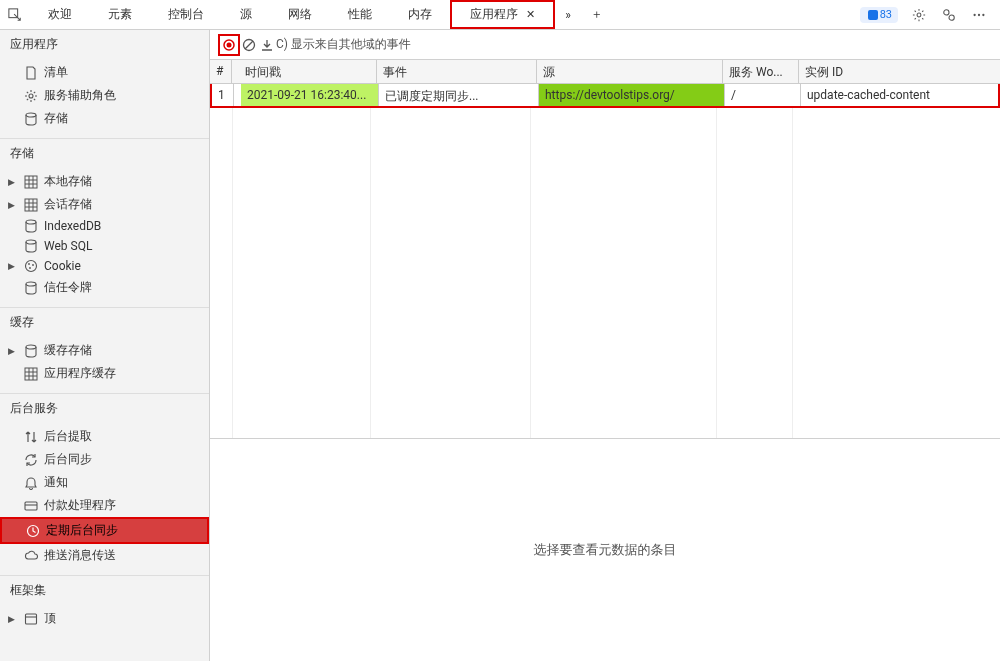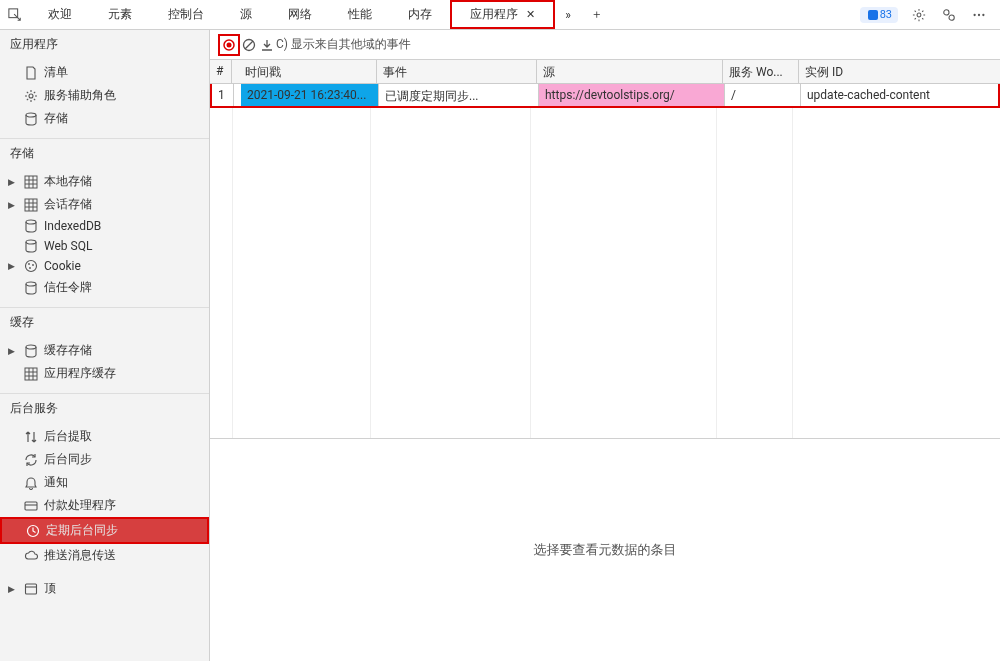--- a/index.html
+++ b/index.html
@@ -93,21 +93,21 @@
     cursor: pointer;
   }
   .sidebar-item .expand {
     width: 10px;
     margin-left: -14px;
     font-size: 9px;
     color: #555;
   }
   .sidebar-item.selected {
     background: #d63f3f;
-    color: #e5e5e5;
+    color: #000000;
     border: 2px solid #d00;
   }
   .si-icon {
     width: 14px; height: 14px;
     display:flex; align-items:center; justify-content:center;
     color: #555;
   }
   .sidebar-item.selected .si-icon { color: #fff; }
 
   
@@ -439,20 +439,21 @@
         <span class="expand"></span>
         <span class="si-icon">
             <svg viewBox="0 0 14 14">
               <path d="M4 10a3 3 0 0 1 .5-5.96A3.5 3.5 0 0 1 11 5a2.5 2.5 0 0 1 0 5H4z" fill="none" stroke="currentColor" stroke-width="1.1"></path>
             </svg>
           </span>
         <span>推送消息传送</span>
       </li>
     </ul>
 
+    <div class="sidebar-section-title">框架集</div>
     <ul class="sidebar-list">
       <li class="sidebar-item">
         <span class="expand">▶</span>
         <span class="si-icon">
             <svg viewBox="0 0 14 14">
               <rect x="1.5" y="2" width="11" height="10" rx="1" fill="none" stroke="currentColor" stroke-width="1.1"></rect>
               <path d="M1.5 5h11" stroke="currentColor" stroke-width="1.1"></path>
             </svg>
           </span>
         <span>顶</span>
@@ -487,23 +488,23 @@
       <div class="th col-idx">#</div>
       <div class="th col-ts">时间戳</div>
       <div class="th col-evt">事件</div>
       <div class="th col-src">源</div>
       <div class="th col-svc">服务 Wo...</div>
       <div class="th col-inst">实例 ID</div>
     </div>
 
     <div class="table-row-wrap">
       <div class="th col-idx" style="background:#fff">1</div>
-      <div class="th col-ts" style="background:#0ea5e9">2021-09-21 16:23:40...</div>
+      <div class="th col-ts" style="background:#bef264">2021-09-21 16:23:40...</div>
       <div class="th col-evt" style="background:#fff">已调度定期同步...</div>
-      <div class="th col-src" style="background:#f9a8d4">https://devtoolstips.org/</div>
+      <div class="th col-src" style="background:#84cc16">https://devtoolstips.org/</div>
       <div class="th col-svc" style="background:#fff">/</div>
       <div class="th col-inst" style="background:#fff">update-cached-content</div>
     </div>
 
     <div class="table-body-area">
       <div class="col-lines cl1"></div>
       <div class="col-lines cl2"></div>
       <div class="col-lines cl3"></div>
       <div class="col-lines cl4"></div>
       <div class="col-lines cl5"></div>

